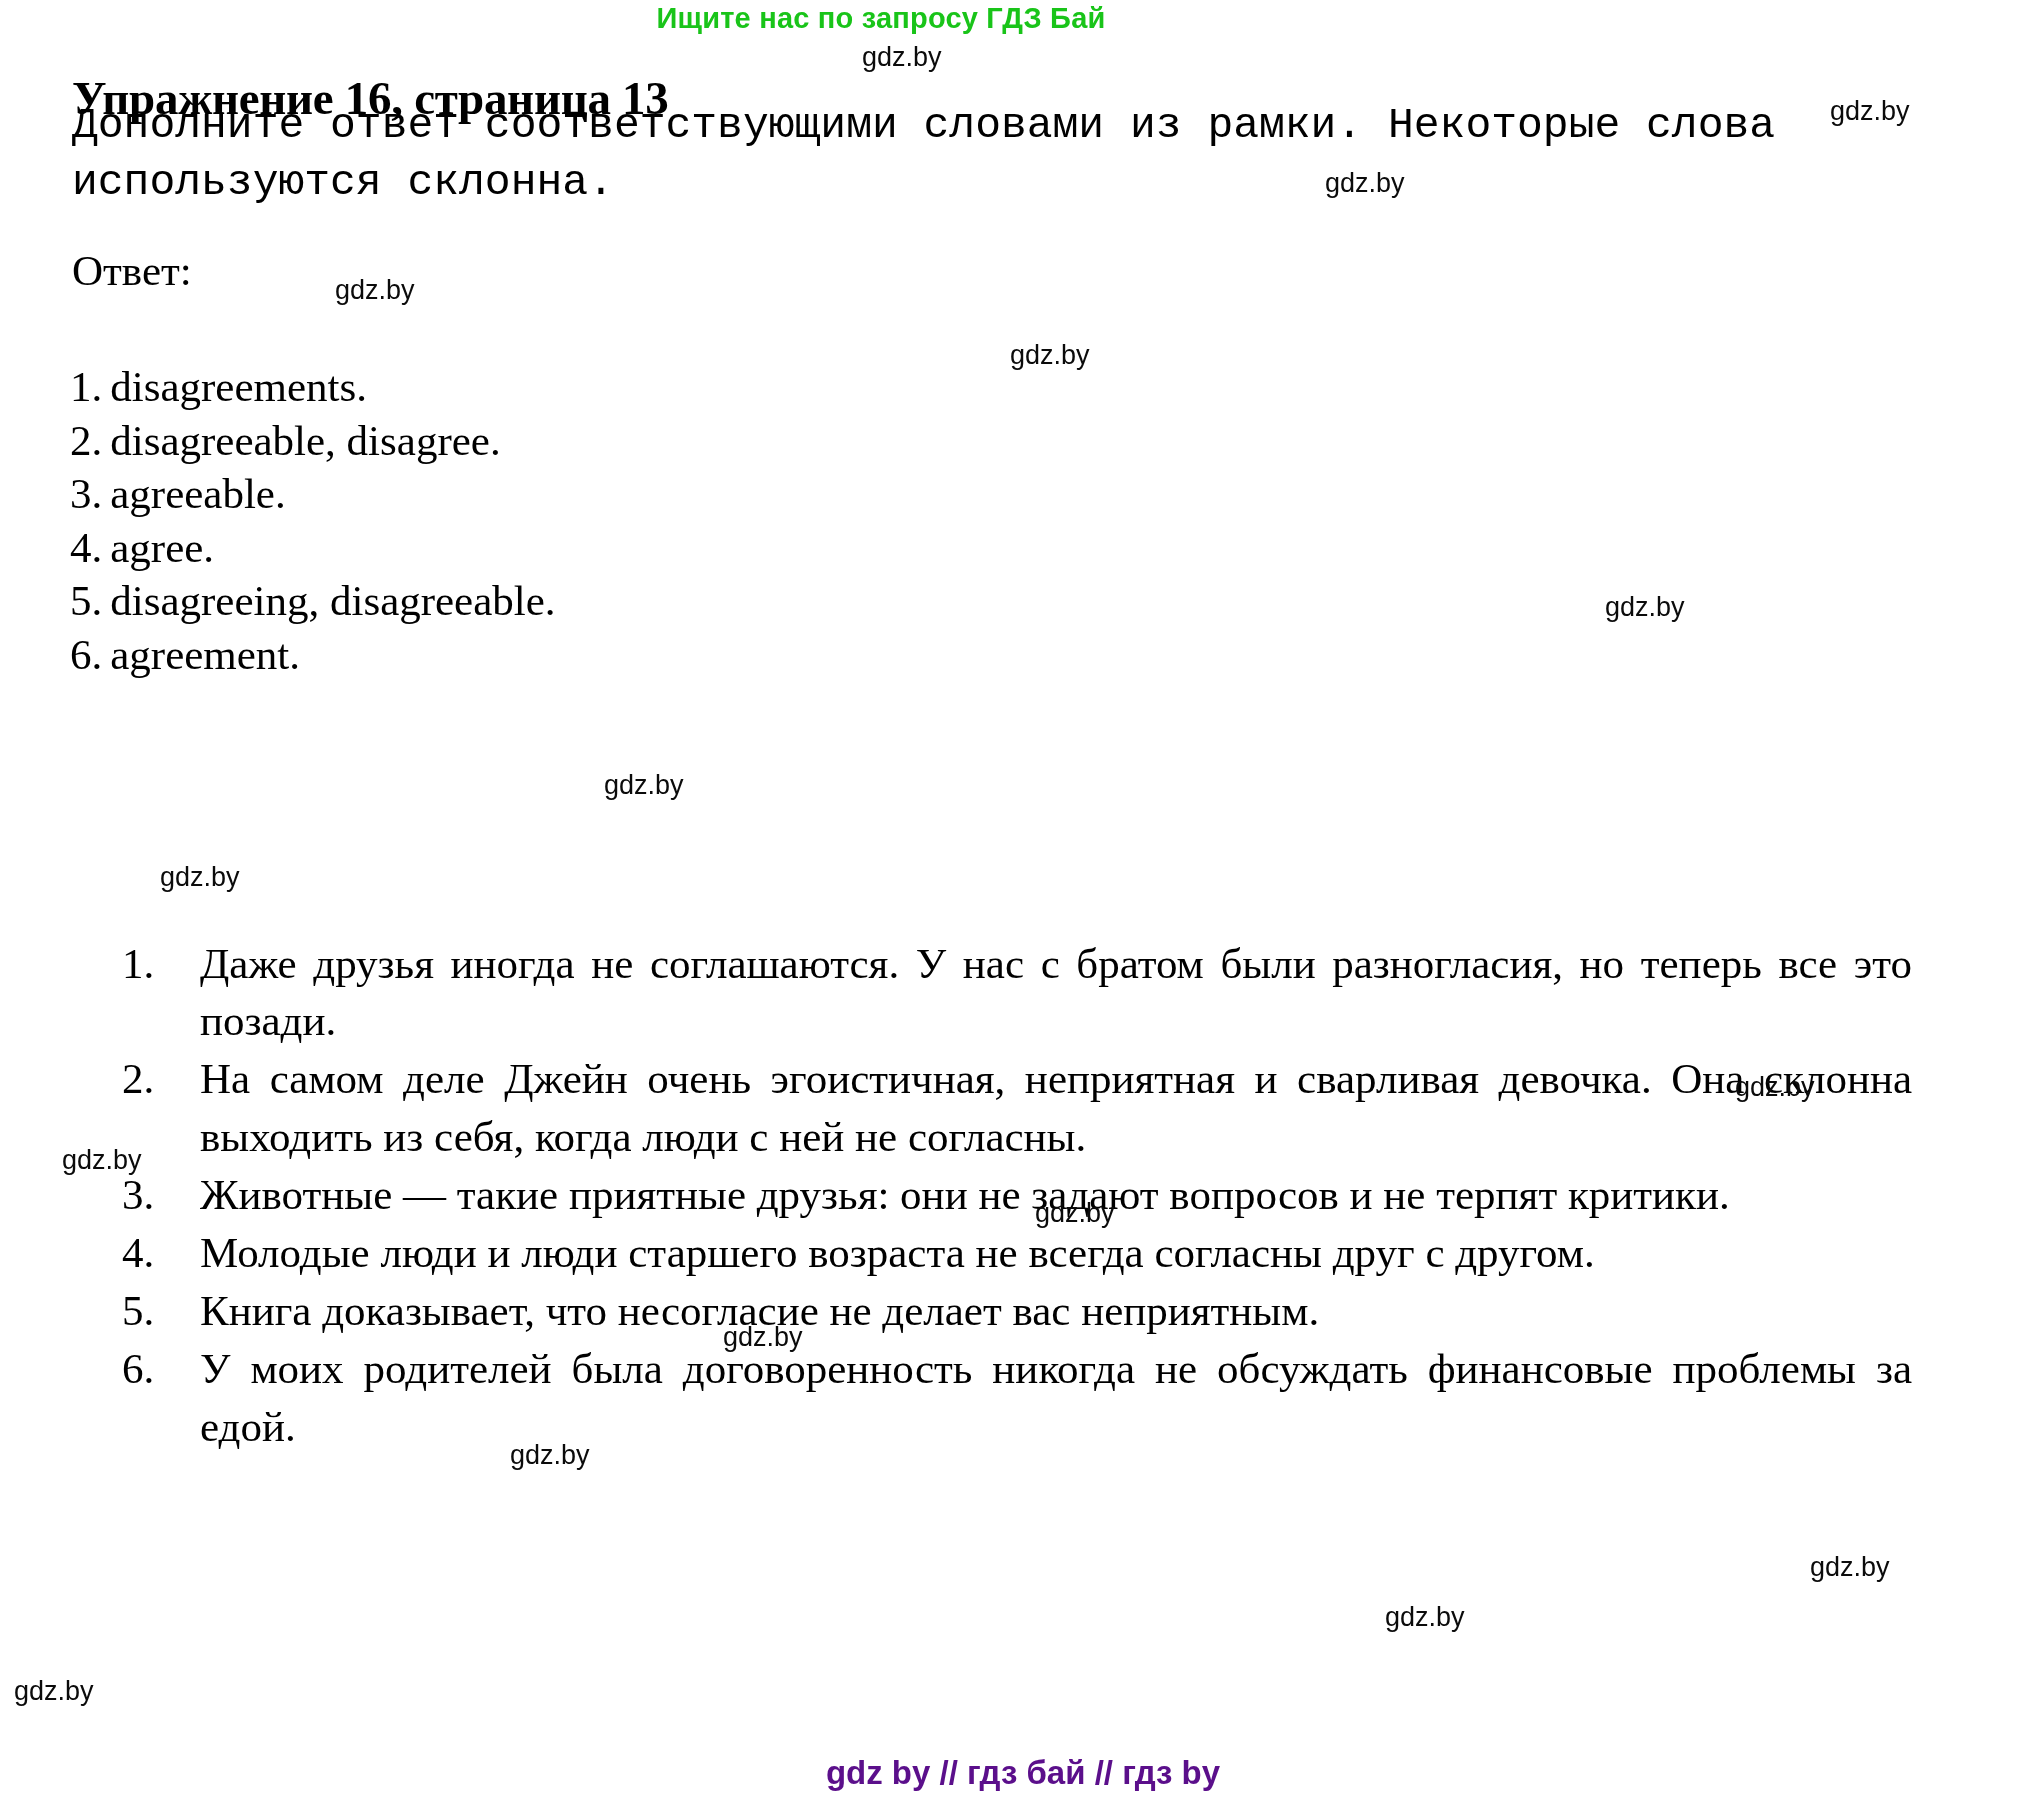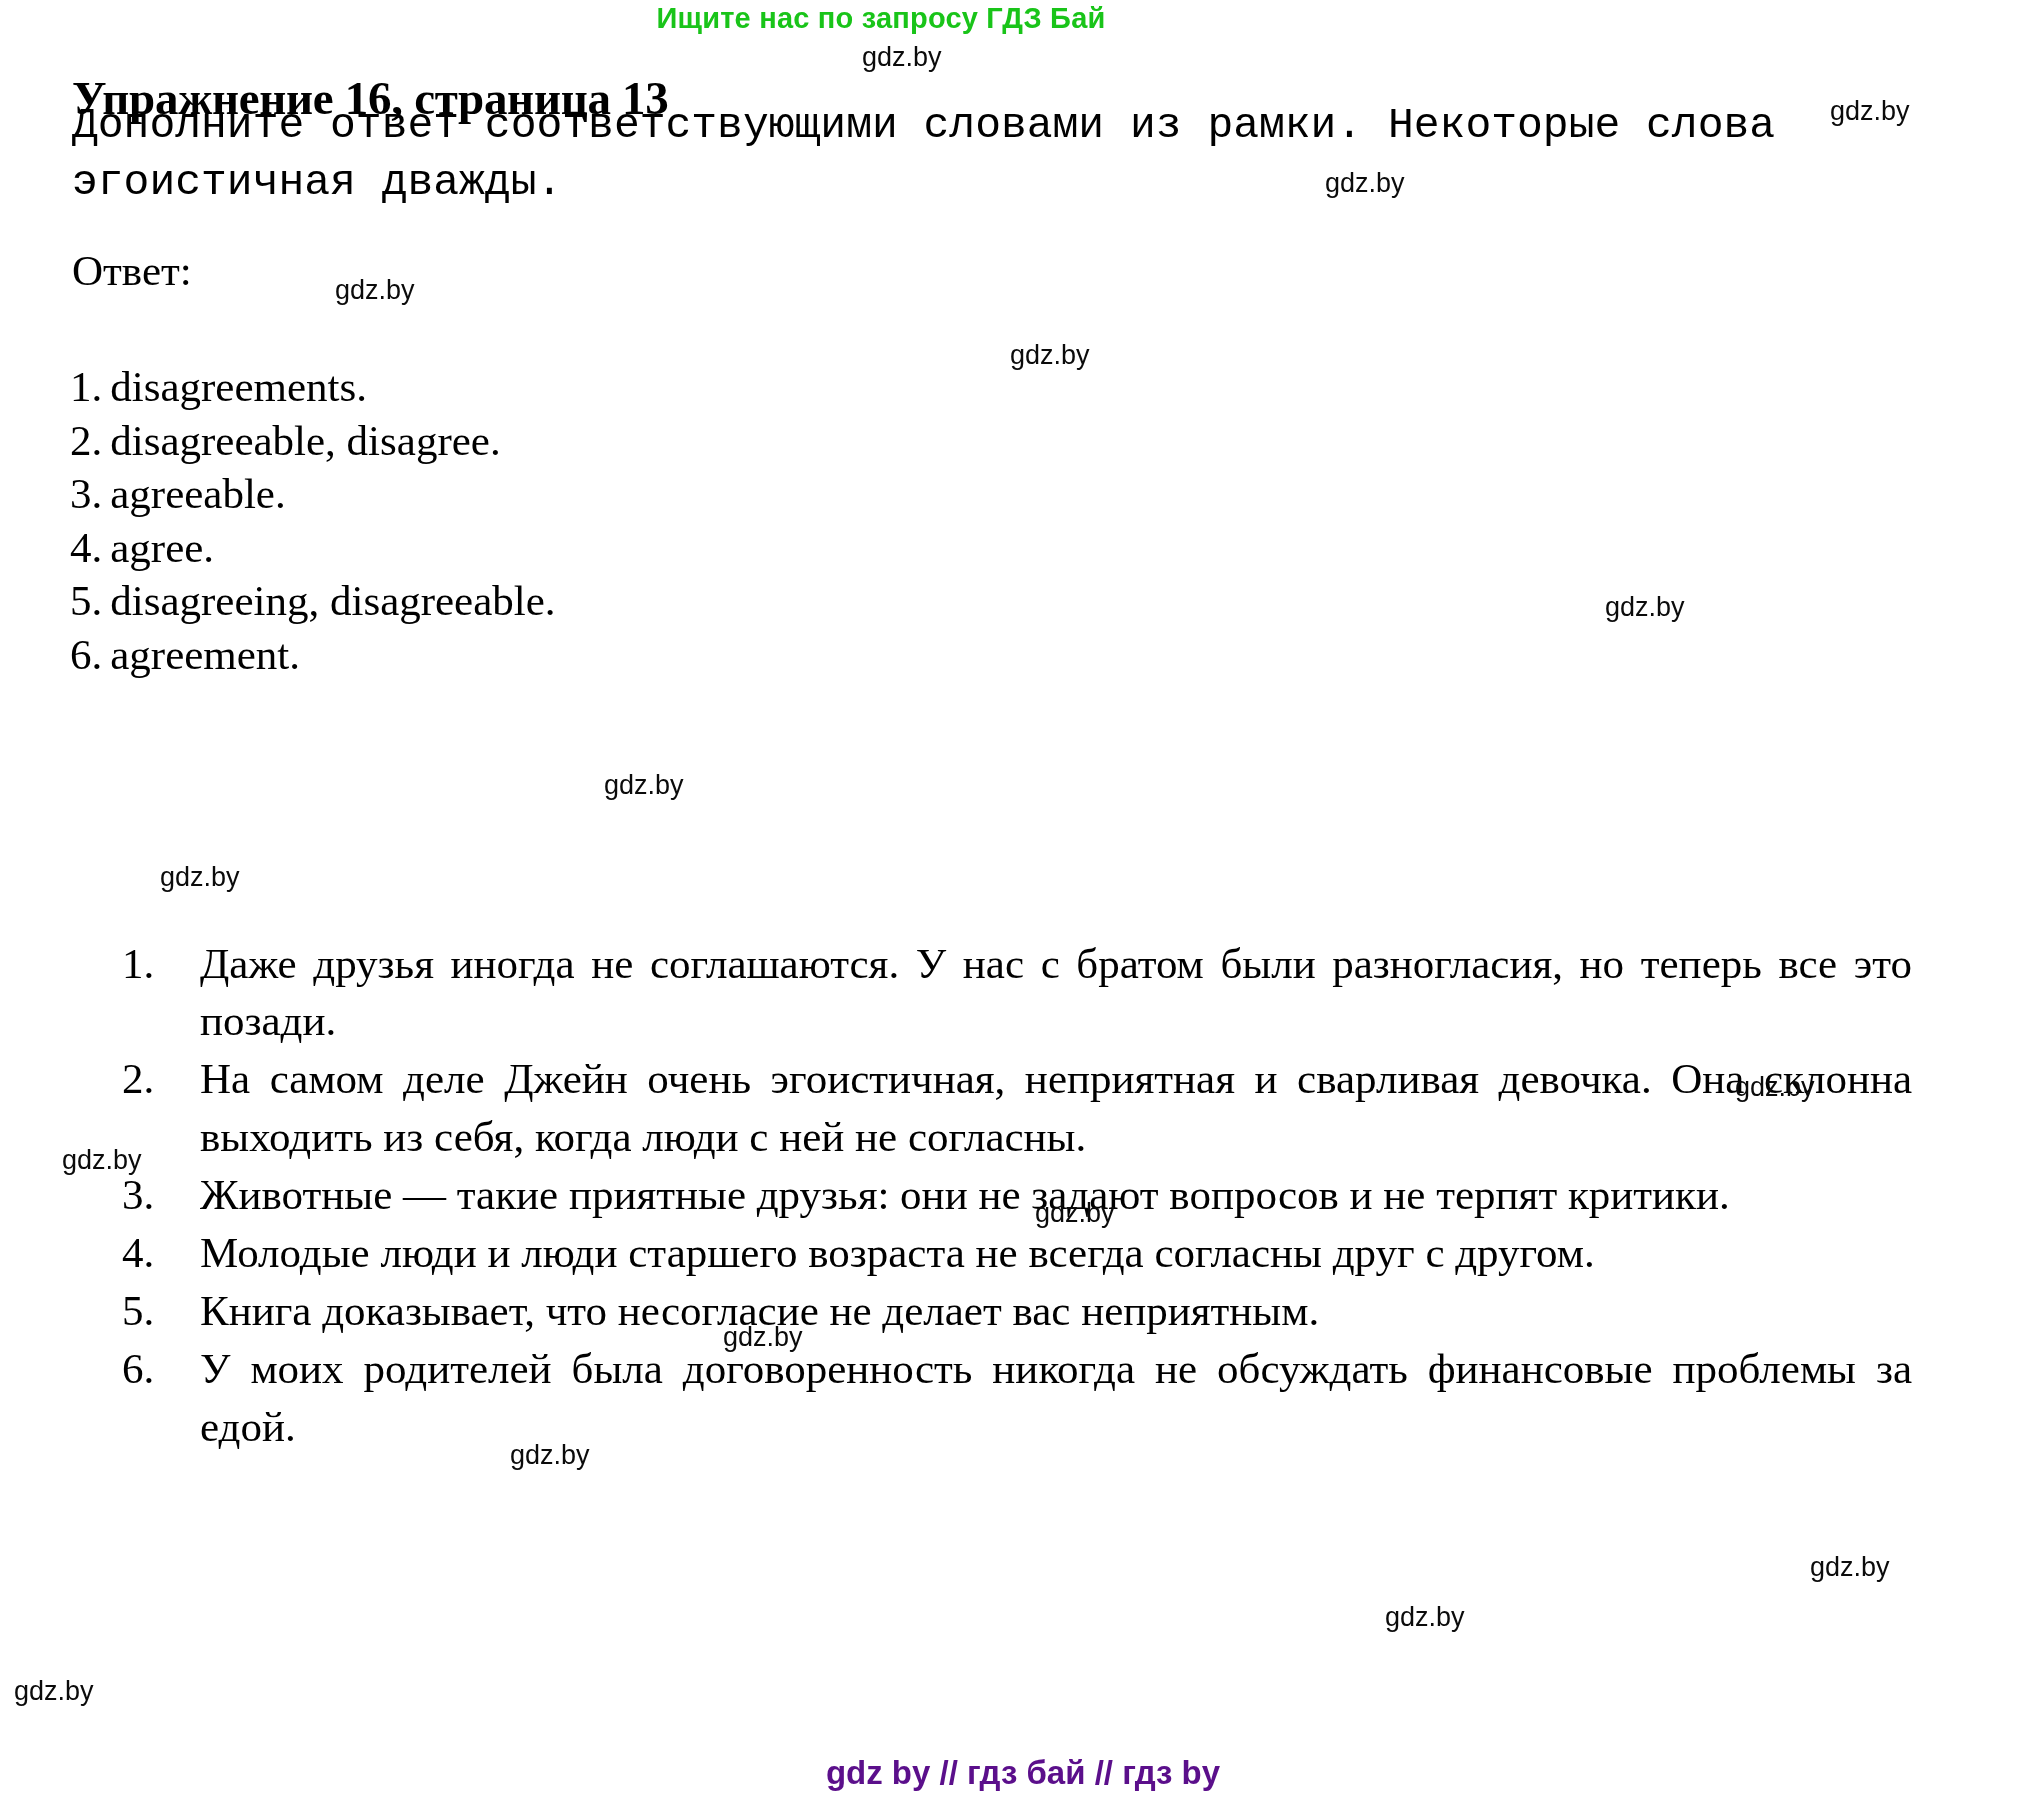--- a/index.html
+++ b/index.html
@@ -143,21 +143,21 @@
 <body>
 
 <div id="page">
 
   <div class="promo-banner">Ищите нас по запросу ГДЗ Бай</div>
 
   <h1 class="exercise-title">Упражнение 16, страница 13</h1>
 
   <div class="task-statement">
     <span>Дополните ответ соответствующими словами из рамки. Некоторые слова</span>
-    <span class="line2">эгоистичная дважды.</span>
+    <span class="line2">используются склонна.</span>
   </div>
 
   <div class="answer-label">Ответ:</div>
 
   <ul class="answers-list" id="answers-list">
       <li><span class="num">1.</span><span>disagreements.</span></li>
       <li><span class="num">2.</span><span>disagreeable, disagree.</span></li>
       <li><span class="num">3.</span><span>agreeable.</span></li>
       <li><span class="num">4.</span><span>agree.</span></li>
       <li><span class="num">5.</span><span>disagreeing, disagreeable.</span></li>

